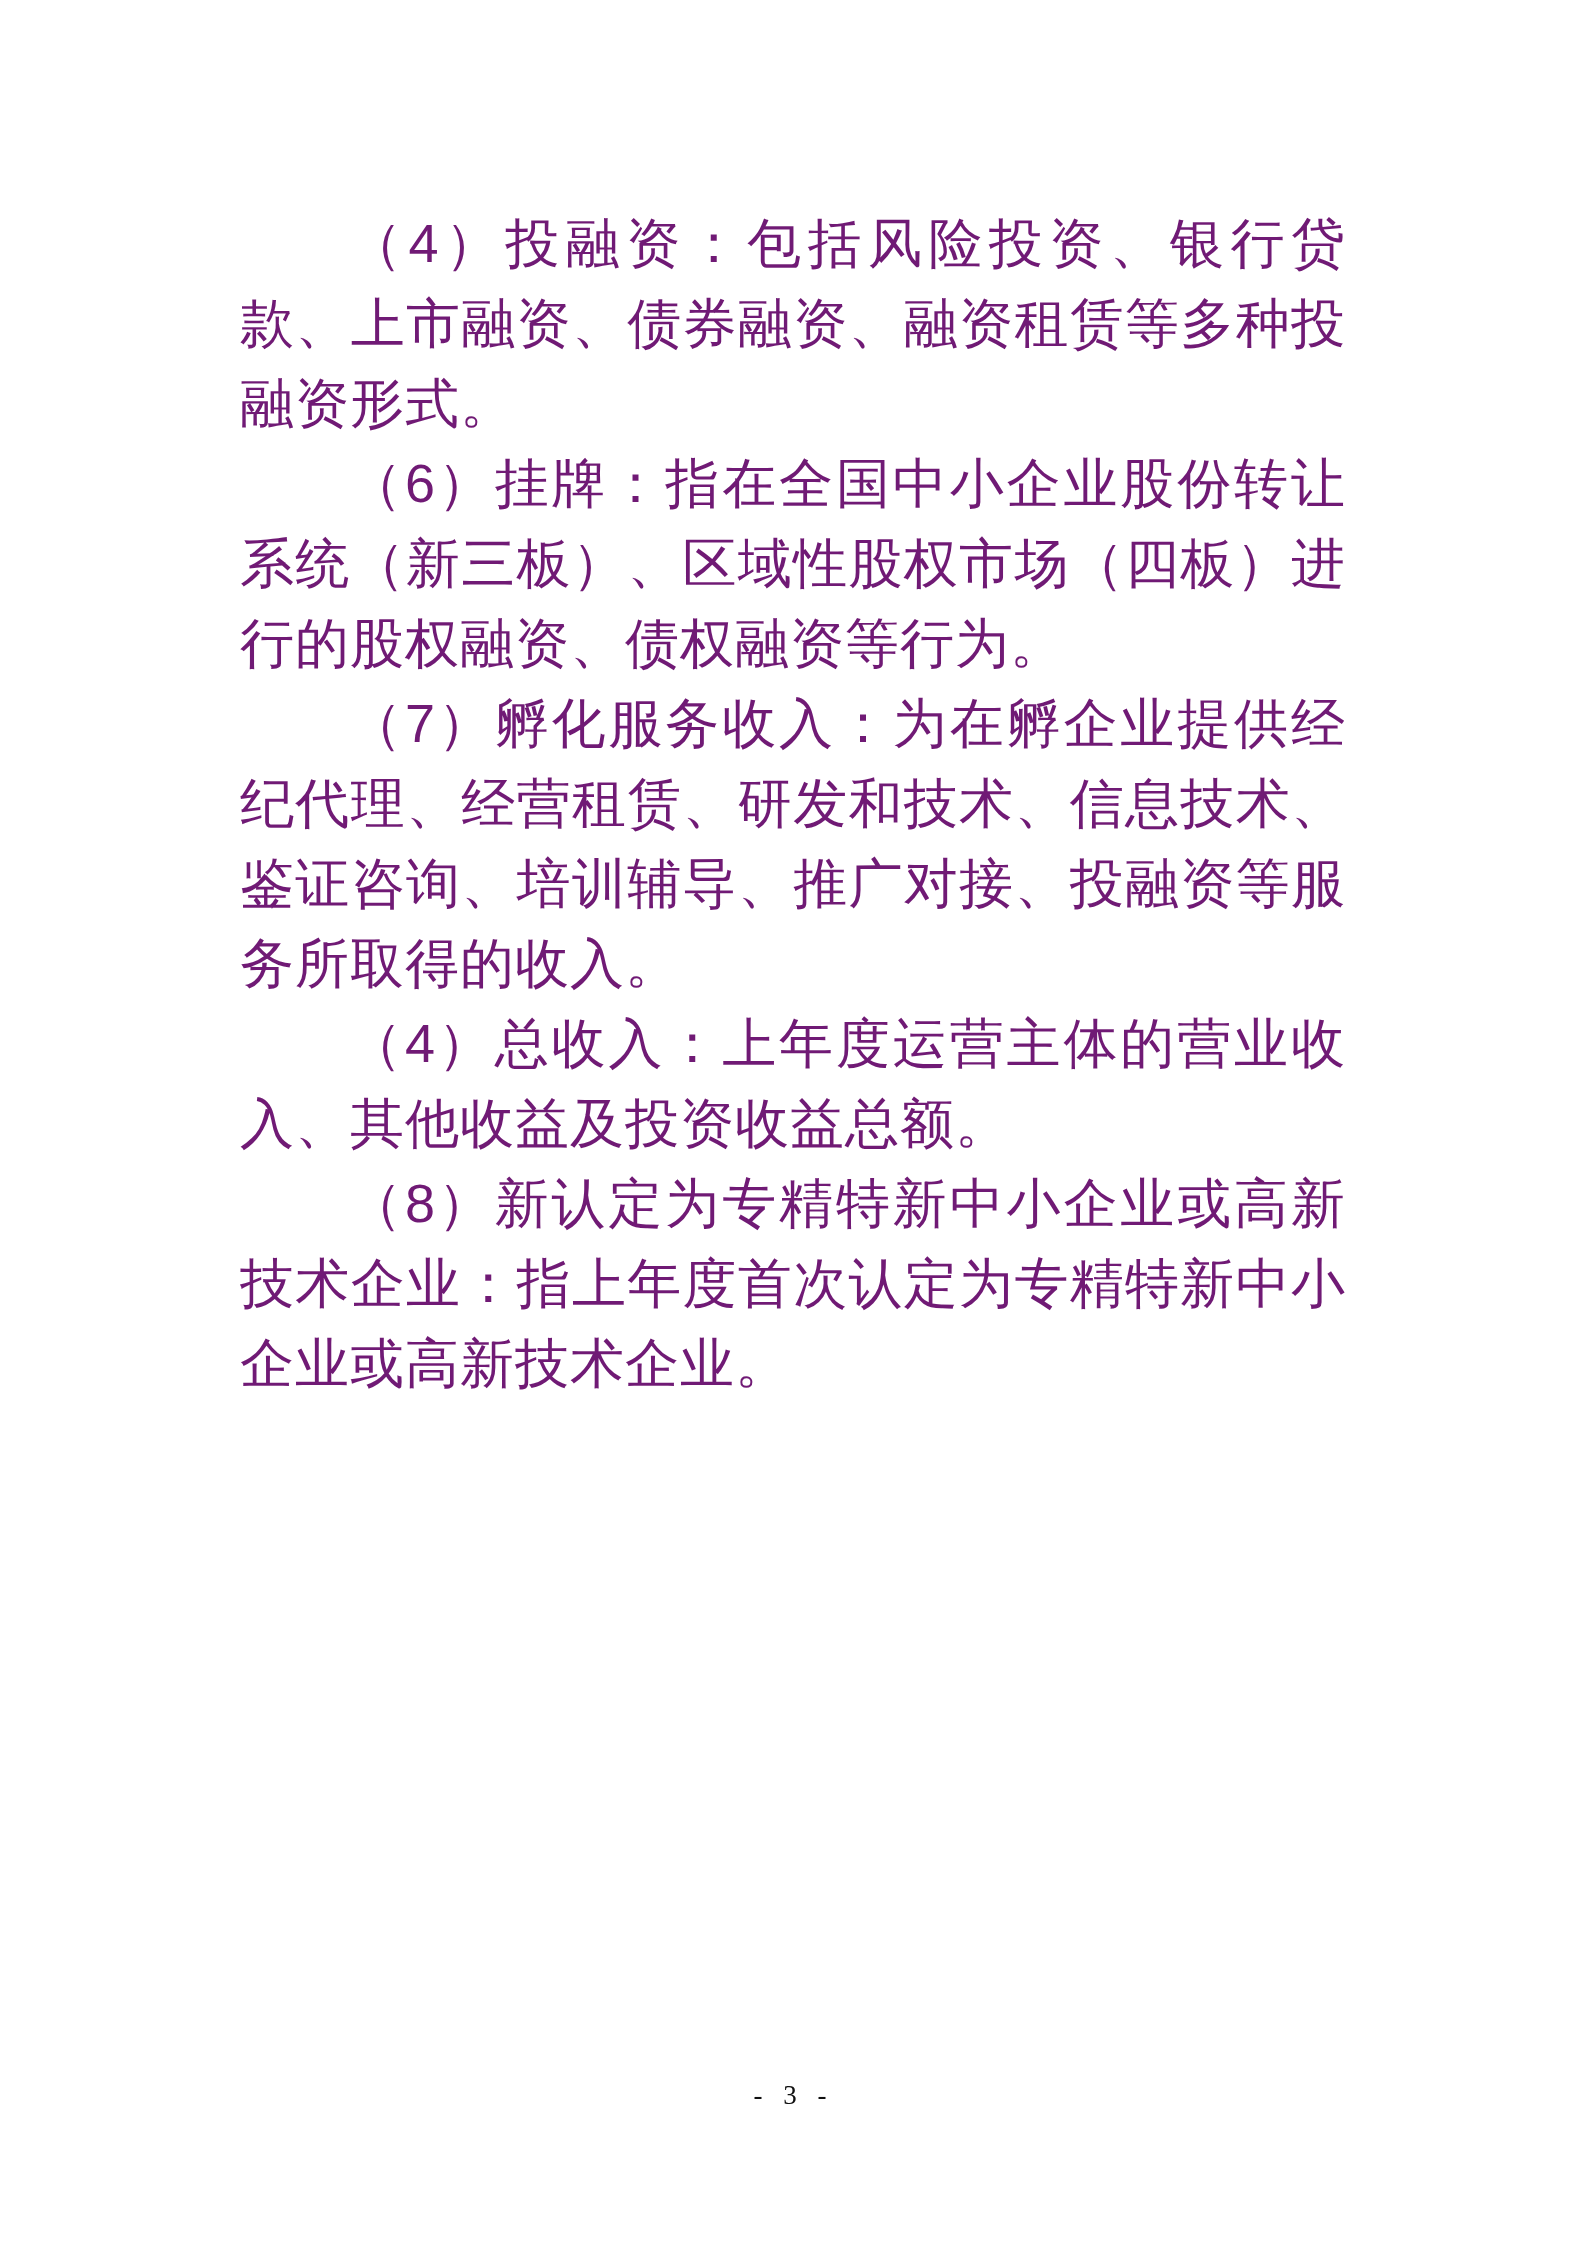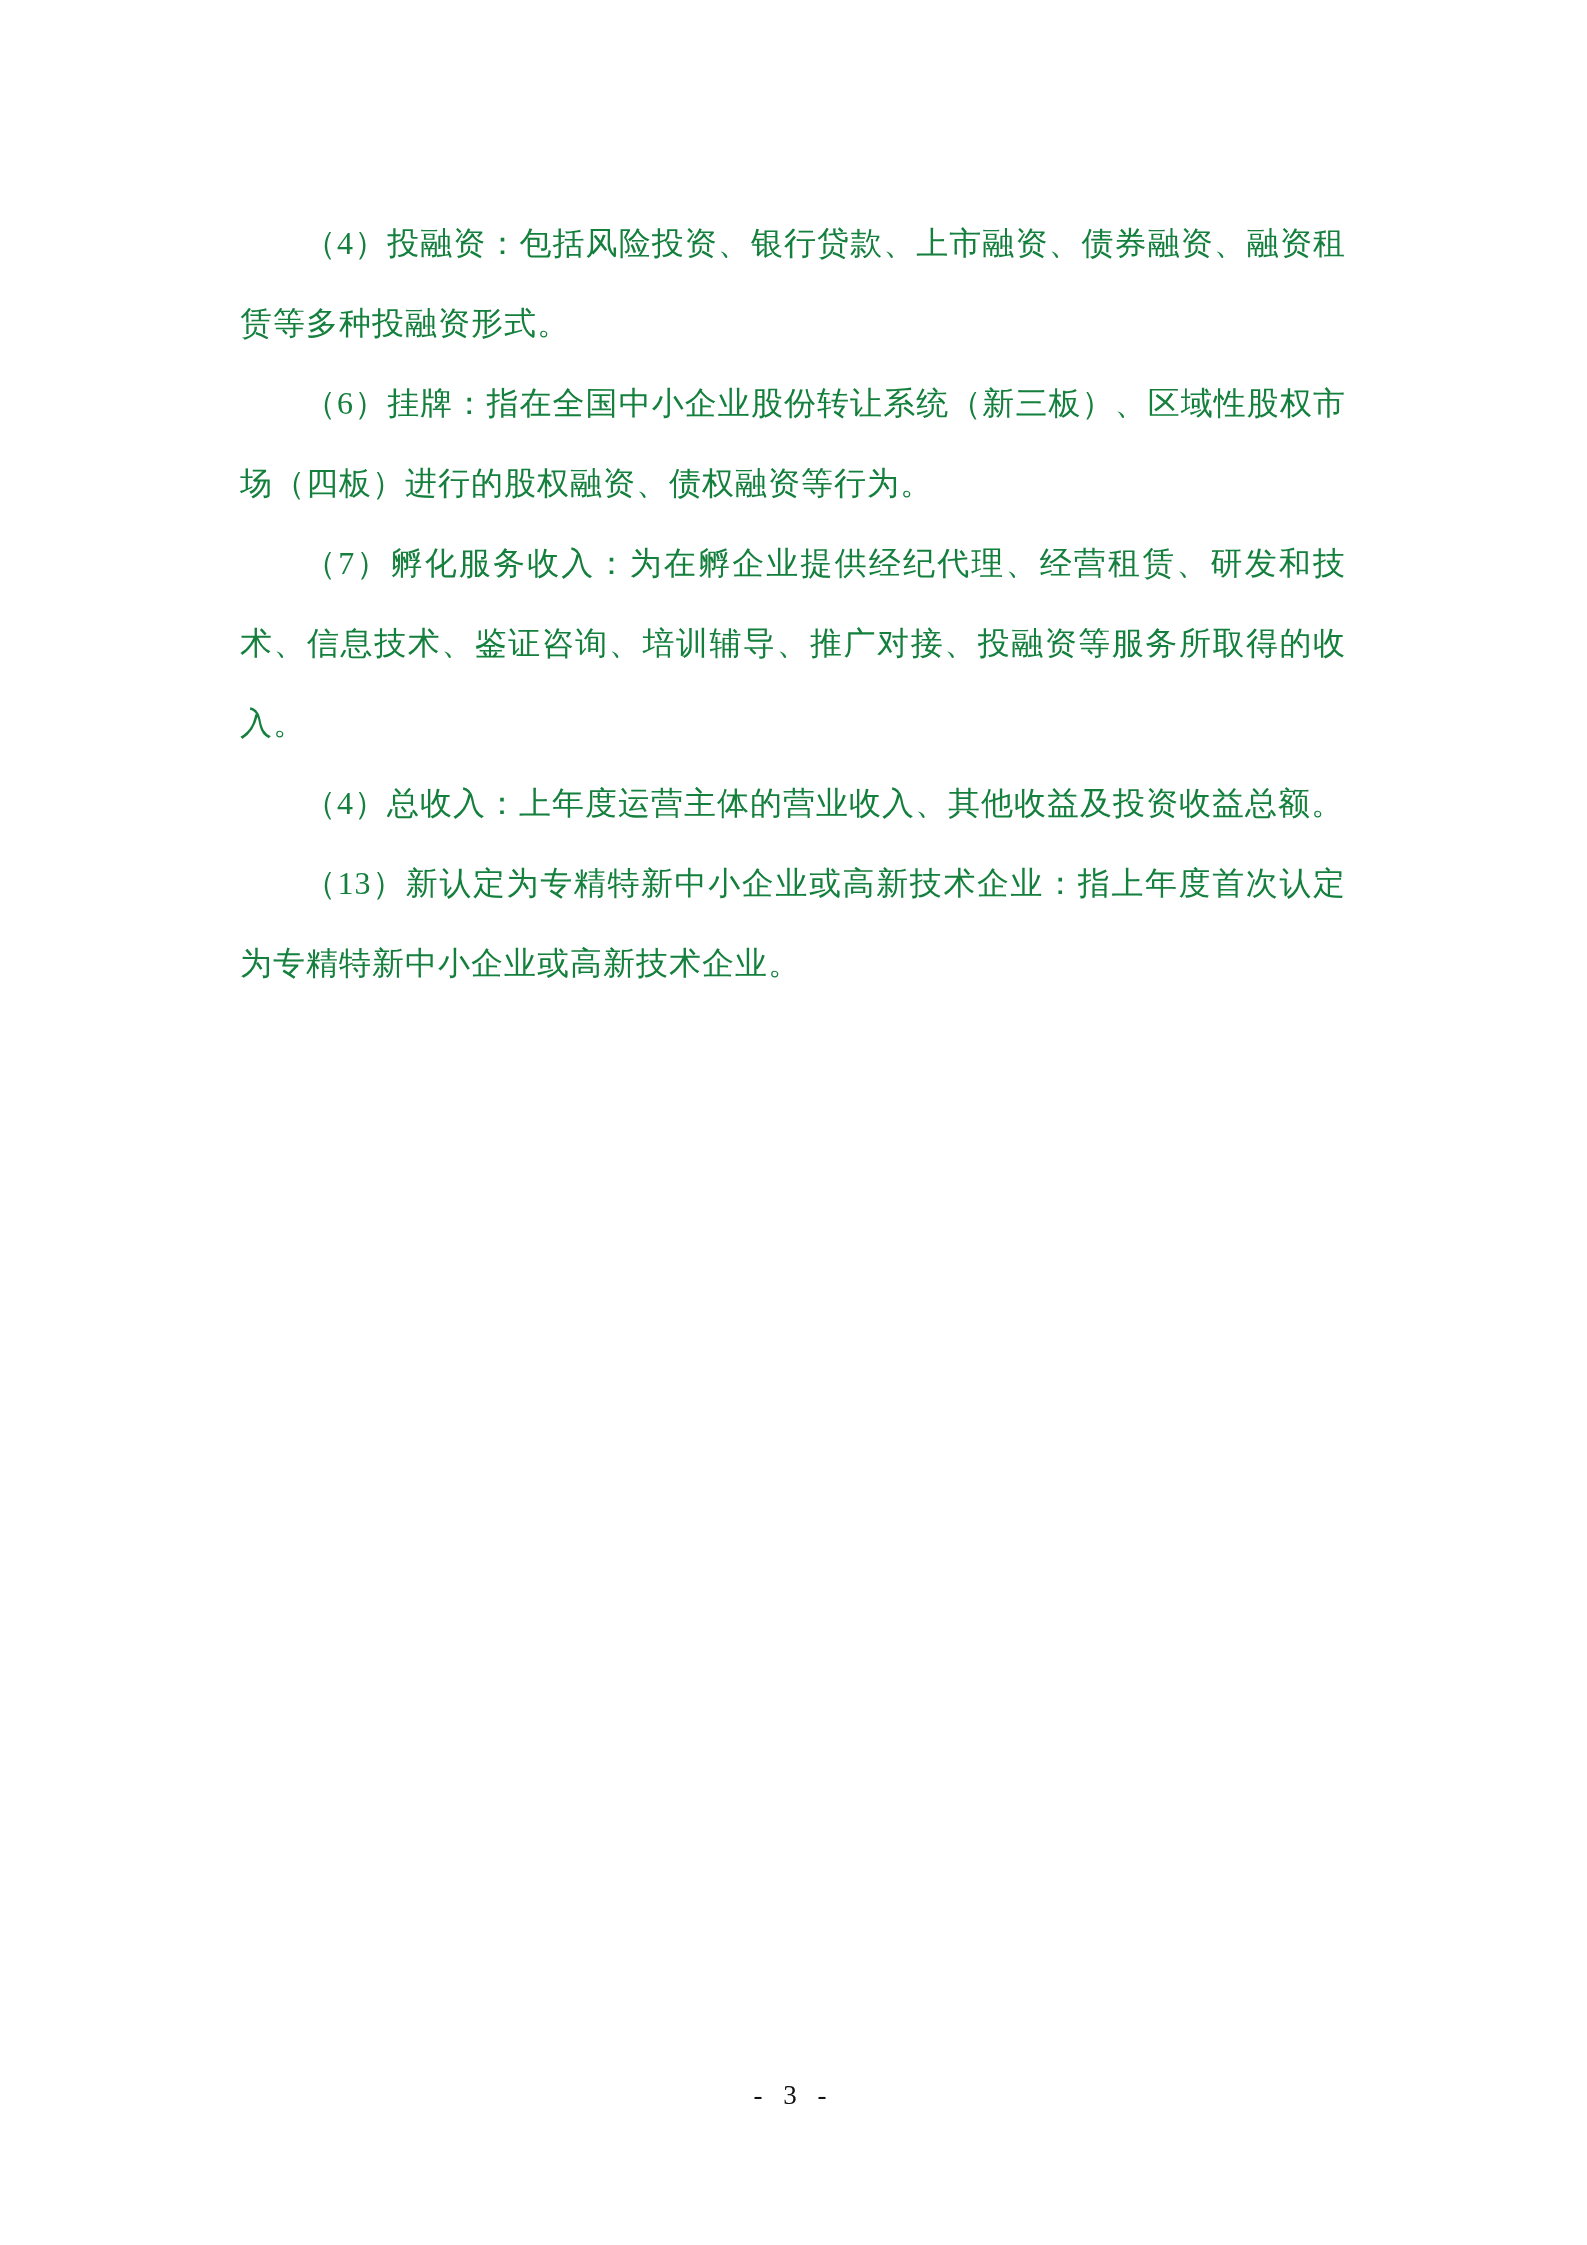--- a/index.html
+++ b/index.html
@@ -19,27 +19,27 @@
     inset: 0;
     background: #ffffff;
   }
   .text-block {
     position: absolute;
     left: 240px;
     top: 203px;
     width: 1106px;
   }
   .para {
-    font-size: 32px;
+    font-size: 54px;
     line-height: 80px;
     text-align: justify;
     text-indent: 2em;
     letter-spacing: 1px;
-    color: #15803d;
-    font-family: Liberation Serif, serif;
+    color: #701a75;
+    font-family: Liberation Sans, sans-serif;
     
     font-weight: 400;
   }
   .page-footer {
     position: absolute;
     left: 0;
     right: 0;
     top: 2080px;
     text-align: center;
   }
@@ -54,20 +54,20 @@
 </head>
 <body>
 
 <div class="page">
 
   <main class="text-block">
     <p class="para">（4）投融资：包括风险投资、银行贷款、上市融资、债券融资、融资租赁等多种投融资形式。</p>
     <p class="para">（6）挂牌：指在全国中小企业股份转让系统（新三板）、区域性股权市场（四板）进行的股权融资、债权融资等行为。</p>
     <p class="para">（7）孵化服务收入：为在孵企业提供经纪代理、经营租赁、研发和技术、信息技术、鉴证咨询、培训辅导、推广对接、投融资等服务所取得的收入。</p>
     <p class="para">（4）总收入：上年度运营主体的营业收入、其他收益及投资收益总额。</p>
-    <p class="para">（13）新认定为专精特新中小企业或高新技术企业：指上年度首次认定为专精特新中小企业或高新技术企业。</p>
+    <p class="para">（8）新认定为专精特新中小企业或高新技术企业：指上年度首次认定为专精特新中小企业或高新技术企业。</p>
   </main>
 
   <footer class="page-footer">
     <span class="page-number">- 3 -</span>
   </footer>
 
 </div>
 
 </body></html>

